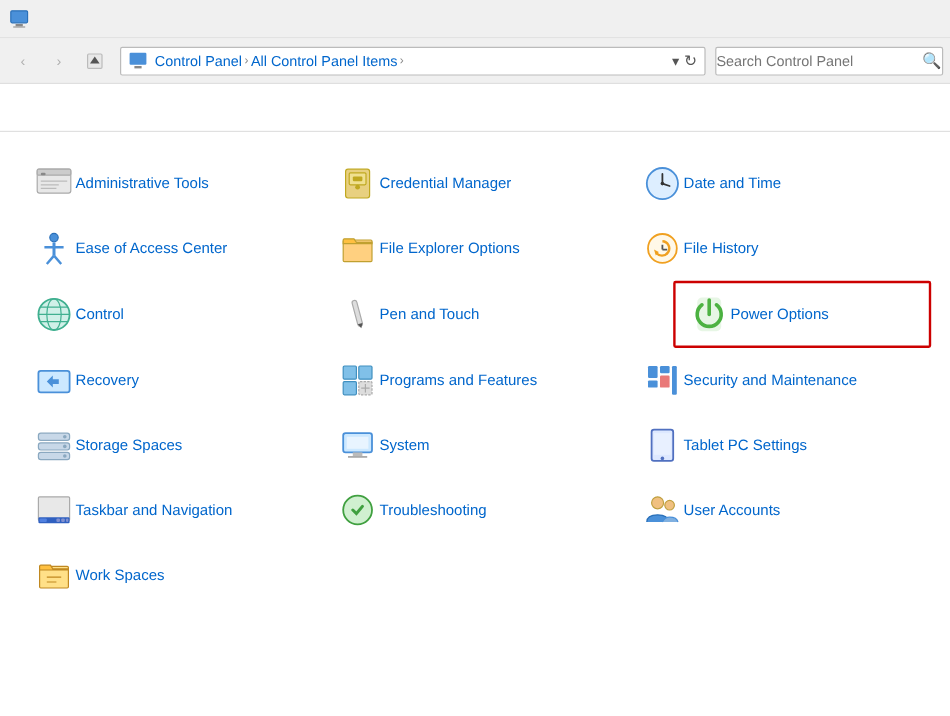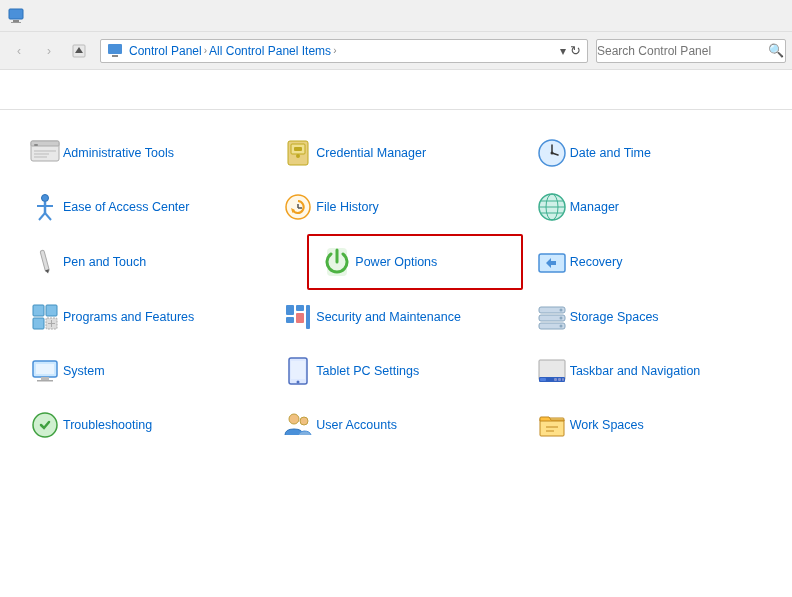--- a/index.html
+++ b/index.html
@@ -290,40 +290,49 @@
             <line x1="8" y1="15" x2="24" y2="15" stroke="#4a90d9" stroke-width="2"></line>
             <line x1="16" y1="22" x2="10" y2="29" stroke="#4a90d9" stroke-width="2"></line>
             <line x1="16" y1="22" x2="22" y2="29" stroke="#4a90d9" stroke-width="2"></line>
           </svg>
         </div>
         <span class="grid-item-label">Ease of Access Center</span>
       </div>
       <div class="grid-item">
         <div class="grid-item-icon">
           <svg width="32" height="32" viewBox="0 0 32 32">
+            <rect x="4" y="9" width="24" height="18" rx="1" fill="#ffd080" stroke="#c0a030" stroke-width="1"></rect>
+            <path d="M4 12 L4 9 Q4 8 5 8 L13 8 L15 11 L28 11 L28 12 Z" fill="#ffc040" stroke="#c0a030" stroke-width="1"></path>
+          </svg>
+        </div>
+        <span class="grid-item-label">File Explorer Options</span>
+      </div>
+      <div class="grid-item">
+        <div class="grid-item-icon">
+          <svg width="32" height="32" viewBox="0 0 32 32">
             <circle cx="16" cy="16" r="12" fill="#fff8e8" stroke="#f0a020" stroke-width="1.5"></circle>
             <path d="M16 10 A6 6 0 1 1 10.5 19" fill="none" stroke="#f0a020" stroke-width="2"></path>
             <polygon points="9,17 10.5,22 13,19" fill="#f0a020"></polygon>
             <line x1="16" y1="13" x2="16" y2="17" stroke="#555" stroke-width="1.5"></line>
             <line x1="16" y1="17" x2="20" y2="17" stroke="#555" stroke-width="1.5"></line>
           </svg>
         </div>
         <span class="grid-item-label">File History</span>
       </div>
       <div class="grid-item">
         <div class="grid-item-icon">
           <svg width="32" height="32" viewBox="0 0 32 32">
             <circle cx="16" cy="16" r="13" fill="#d0f0e8" stroke="#40b090" stroke-width="1.5"></circle>
             <ellipse cx="16" cy="16" rx="6" ry="13" fill="none" stroke="#40b090" stroke-width="1"></ellipse>
             <line x1="3" y1="16" x2="29" y2="16" stroke="#40b090" stroke-width="1"></line>
             <line x1="5" y1="10" x2="27" y2="10" stroke="#40b090" stroke-width="1"></line>
             <line x1="5" y1="22" x2="27" y2="22" stroke="#40b090" stroke-width="1"></line>
           </svg>
         </div>
-        <span class="grid-item-label">Manager</span>
+        <span class="grid-item-label">Control</span>
       </div>
       <div class="grid-item">
         <div class="grid-item-icon">
           <svg width="32" height="32" viewBox="0 0 32 32">
             <rect x="14" y="4" width="4" height="22" rx="2" fill="#ddd" stroke="#aaa" stroke-width="1" transform="rotate(-15 16 16)"></rect>
             <polygon points="16,28 14,24 18,24" fill="#555" transform="rotate(-15 16 16)"></polygon>
           </svg>
         </div>
         <span class="grid-item-label">Pen and Touch</span>
       </div>

